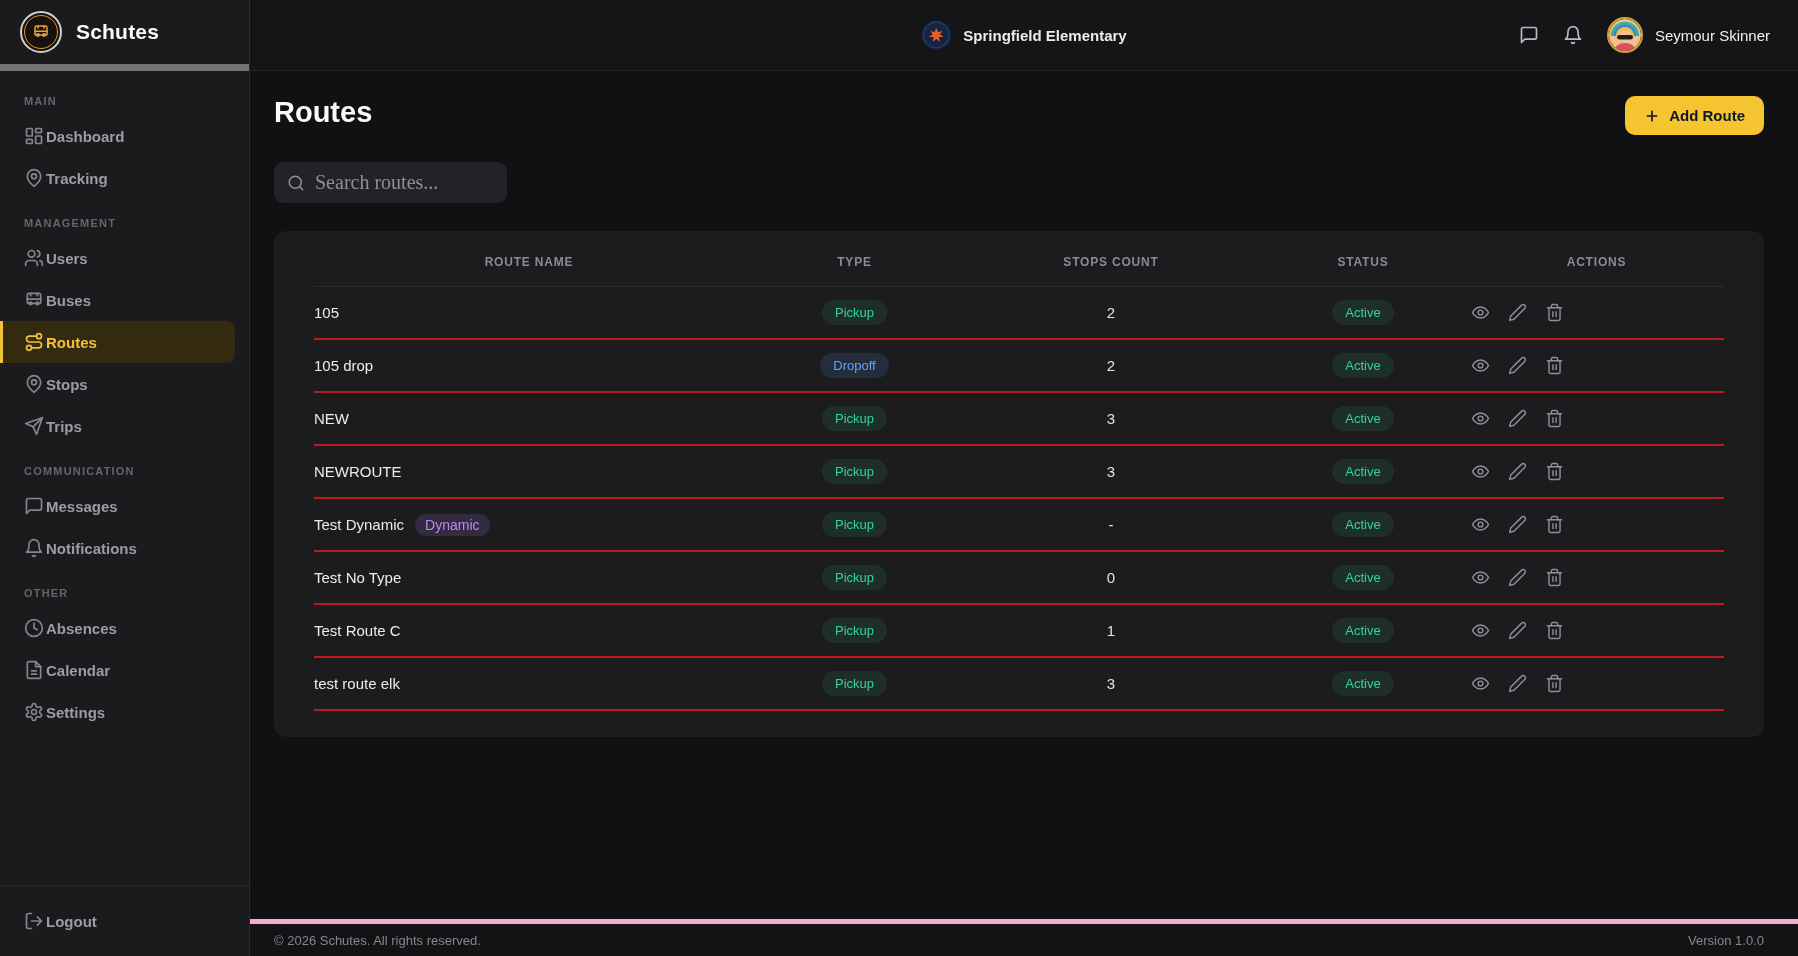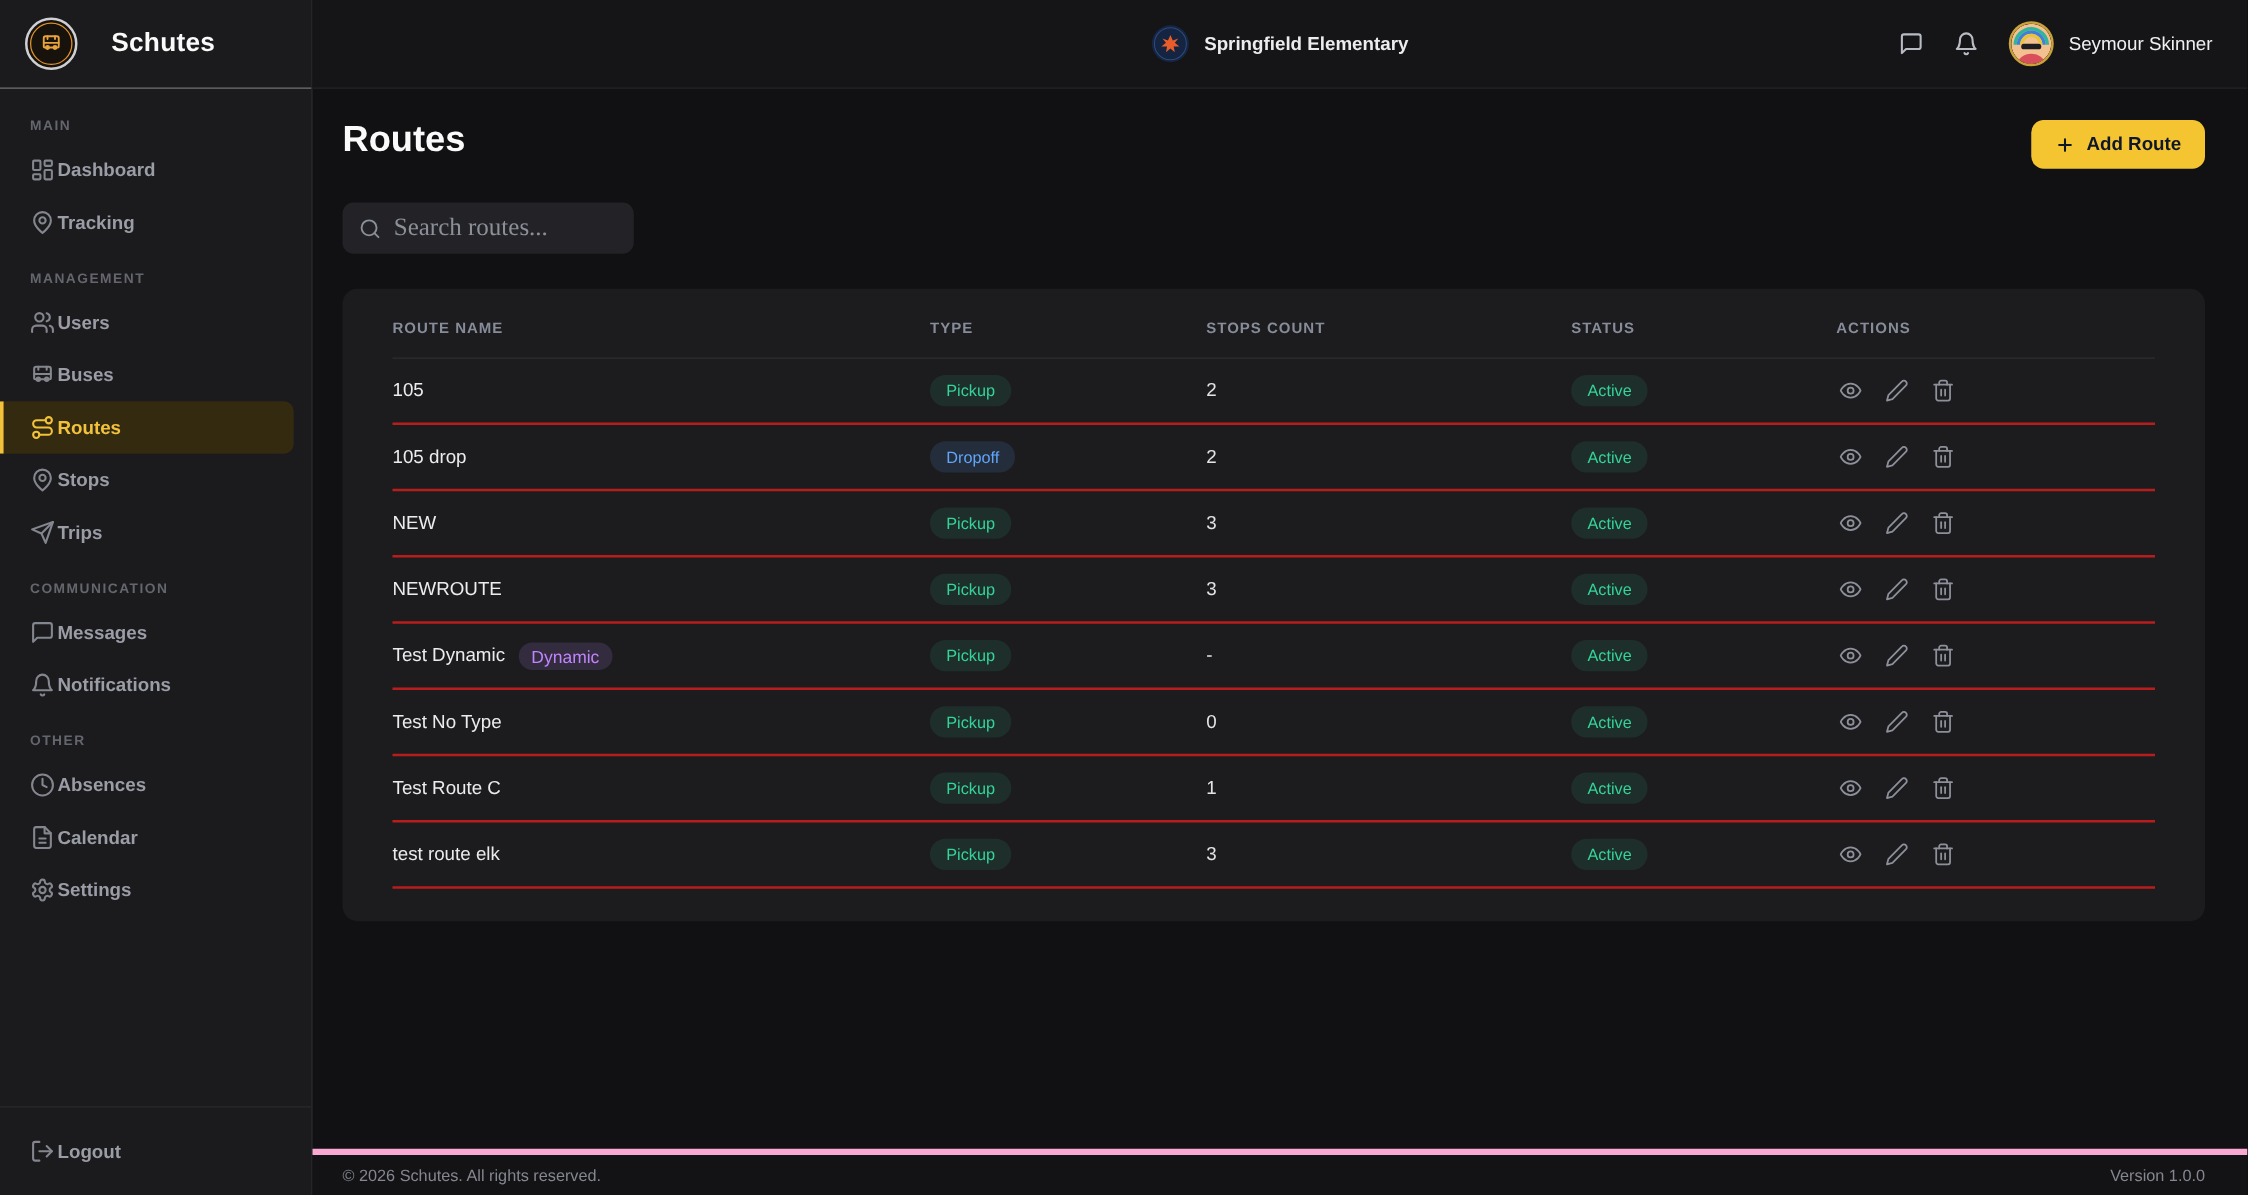--- a/index.html
+++ b/index.html
@@ -10,22 +10,22 @@
     display:flex;
   }
   .ic { width:20px; height:20px; stroke:currentColor; fill:none; stroke-width:2; stroke-linecap:round; stroke-linejoin:round; flex:none; }
 
   
   .sidebar {
     width:250px; height:956px; background:#1b1b1d;
     border-right:1px solid #2a2a2e; display:flex; flex-direction:column; flex:none;
   }
   .brand {
-    height:71px; display:flex; align-items:center; gap:27px;
-    padding:0 20px; border-bottom:1px solid #737373; flex:none;
+    height:71px; display:flex; align-items:center; gap:14px;
+    padding:0 20px; border-bottom:7px solid #737373; flex:none;
   }
   .brand-badge {
     width:42px; height:42px; border-radius:50%; border:2px solid #cfd0d4;
     display:flex; align-items:center; justify-content:center; background:#17130c;
   }
   .brand-badge-inner {
     width:34px; height:34px; border-radius:50%; border:1.5px solid #e0922f;
     display:flex; align-items:center; justify-content:center; color:#e8a33d;
   }
   .brand-badge-inner .ic { width:18px; height:18px; }
@@ -86,20 +86,21 @@
   .search-box input {
     background:transparent; border:none; outline:none; color:#ef4444;
     font-family:Liberation Serif, serif; font-size:20px; width:100%;
   }
   .search-box input::placeholder { color:#8a8f98; }
 
   
   .card {
     margin-top:28px; background:#1c1c1f; border-radius:12px;
     padding:6px 40px 26px 40px;
+    text-align:center;
   }
   .grid {
     display:grid; grid-template-columns:430px 221px 292px 212px 1fr;
     align-items:center;
   }
   .thead { height:50px; border-bottom:1px solid #2c2c30; }
   .th {
     font-size:12px; font-weight:bold; letter-spacing:.8px; color:#868c99;
   }
   .trow { height:53px; border-bottom:2px solid #b91c1c; }

